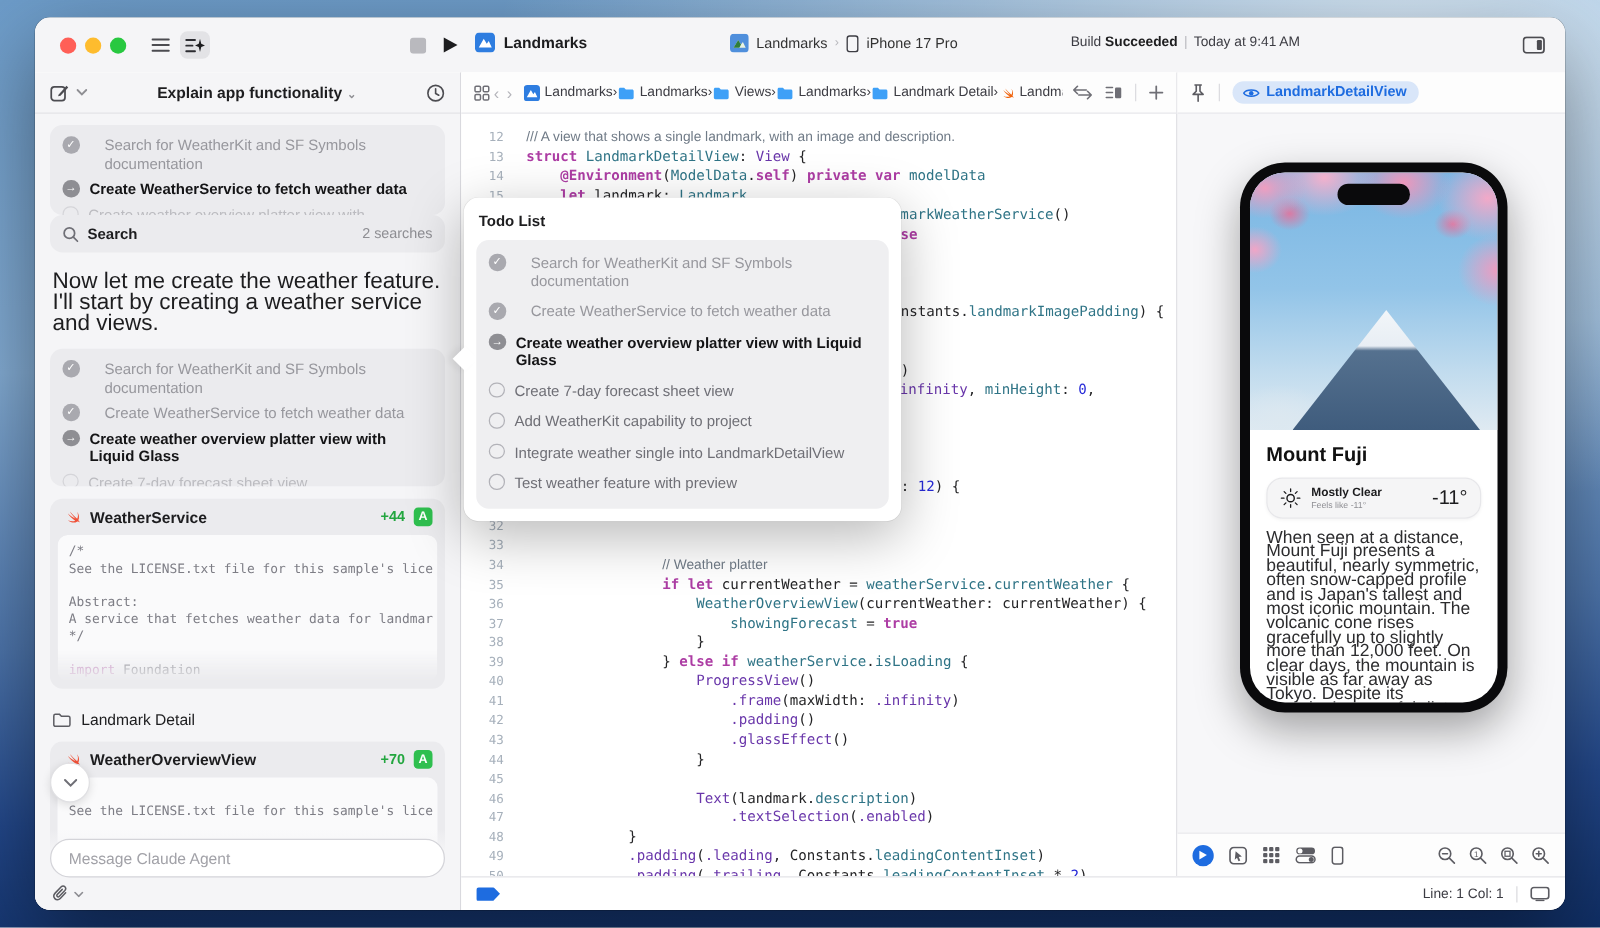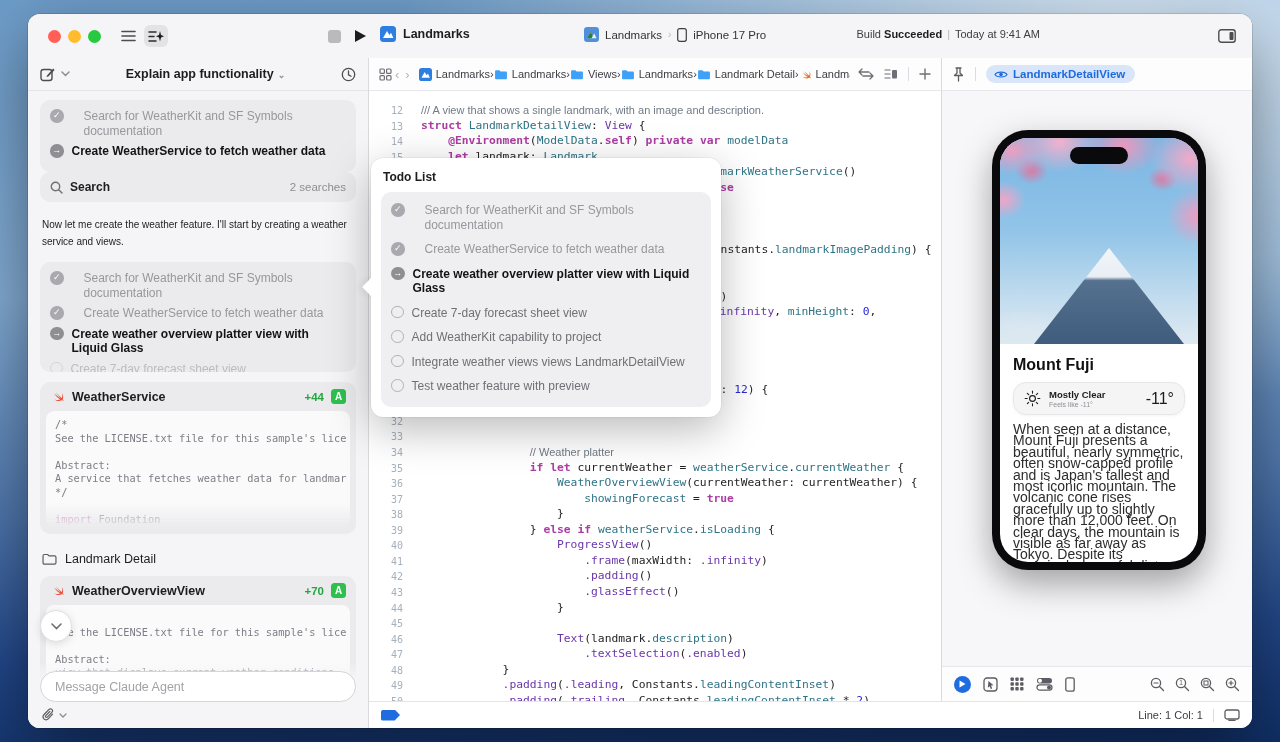--- a/index.html
+++ b/index.html
@@ -39,21 +39,21 @@
   .ti.done .dot{background:#a9a9af;}
   .ti.done .lbl{color:#97979d;margin-left:12px;}
   .ti.current .dot{background:#8e8e93;}
   .ti.current .lbl{font-weight:700;color:#141416;}
   .ti.pending .dot{background:transparent;border:1.5px solid #b2b2b8;width:10.5px;height:10.5px;}
   .ti.pending .lbl{color:#6f6f76;}
   .ti.muted{opacity:.38;}
   .search-card{height:30px;background:#ebebee;border-radius:10px;display:flex;align-items:center;gap:7px;padding:0 10px;font-size:12px;}
   .search-card .s-lbl{font-weight:700;color:#1d1d1f;flex:1;}
   .search-card .s-meta{color:#8e8e93;font-size:11.5px;}
-  .message{margin:14px 2px 12px 2px;font-size:10px;line-height:17px;color:#1d1d1f;}
+  .message{margin:14px 2px 12px 2px;font-size:18px;line-height:17px;color:#1d1d1f;}
   .file-card{margin-top:10px;background:#ebebee;border-radius:10px;overflow:hidden;}
   .fc-head{display:flex;align-items:center;gap:7px;padding:7px 10px 4px 10px;font-size:12.5px;}
   .fc-name{font-weight:700;color:#1d1d1f;flex:1;}
   .fc-diff{color:#23a63f;font-weight:700;font-size:11.5px;}
   .fc-badge{width:15px;height:15px;border-radius:3.5px;background:#2fbf4f;color:#fff;font-size:10px;font-weight:700;display:flex;align-items:center;justify-content:center;}
   .fc-code{margin:3px 6px 6px 6px;background:#fafafb;border-radius:8px;padding:7px 9px;
     font-family:"DejaVu Sans Mono",monospace;font-size:10.3px;line-height:13.6px;color:#7d7d85;
     white-space:pre;overflow:hidden;}
   .fc-code .k{color:#c47fbb;}
   #file-card-1 .fc-code{height:103px;-webkit-mask-image:linear-gradient(#000 78%,transparent);mask-image:linear-gradient(#000 78%,transparent);}
@@ -255,20 +255,24 @@
         <div class="sb-body">
           <div class="todo-card" id="todo-card-1">
               <div class="ti done">
                 <span class="dot">✓</span>
                 <span class="lbl">Search for WeatherKit and SF Symbols documentation</span>
               </div>
               <div class="ti current">
                 <span class="dot">→</span>
                 <span class="lbl">Create WeatherService to fetch weather data</span>
               </div>
+              <div class="ti pending muted">
+                <span class="dot"></span>
+                <span class="lbl">Create weather overview platter view with</span>
+              </div>
             </div>
 
           <div class="search-card">
             <span class="icon-btn">
               <svg width="13" height="13" viewBox="0 0 13 13">
                   <circle cx="5.5" cy="5.5" r="4.2" fill="none" stroke="#6f6f76" stroke-width="1.4"></circle>
                   <line x1="8.7" y1="8.7" x2="12" y2="12" stroke="#6f6f76" stroke-width="1.4" stroke-linecap="round"></line>
                 </svg>
             </span>
             <span class="s-lbl">Search</span>
@@ -517,21 +521,21 @@
                   <div class="ti pending">
                     <span class="dot"></span>
                     <span class="lbl">Create 7-day forecast sheet view</span>
                   </div>
                   <div class="ti pending">
                     <span class="dot"></span>
                     <span class="lbl">Add WeatherKit capability to project</span>
                   </div>
                   <div class="ti pending">
                     <span class="dot"></span>
-                    <span class="lbl">Integrate weather views views LandmarkDetailView</span>
+                    <span class="lbl">Integrate weather single into LandmarkDetailView</span>
                   </div>
                   <div class="ti pending">
                     <span class="dot"></span>
                     <span class="lbl">Test weather feature with preview</span>
                   </div>
                 </div>
             </div>
           </section>
 
           <section class="canvas">

